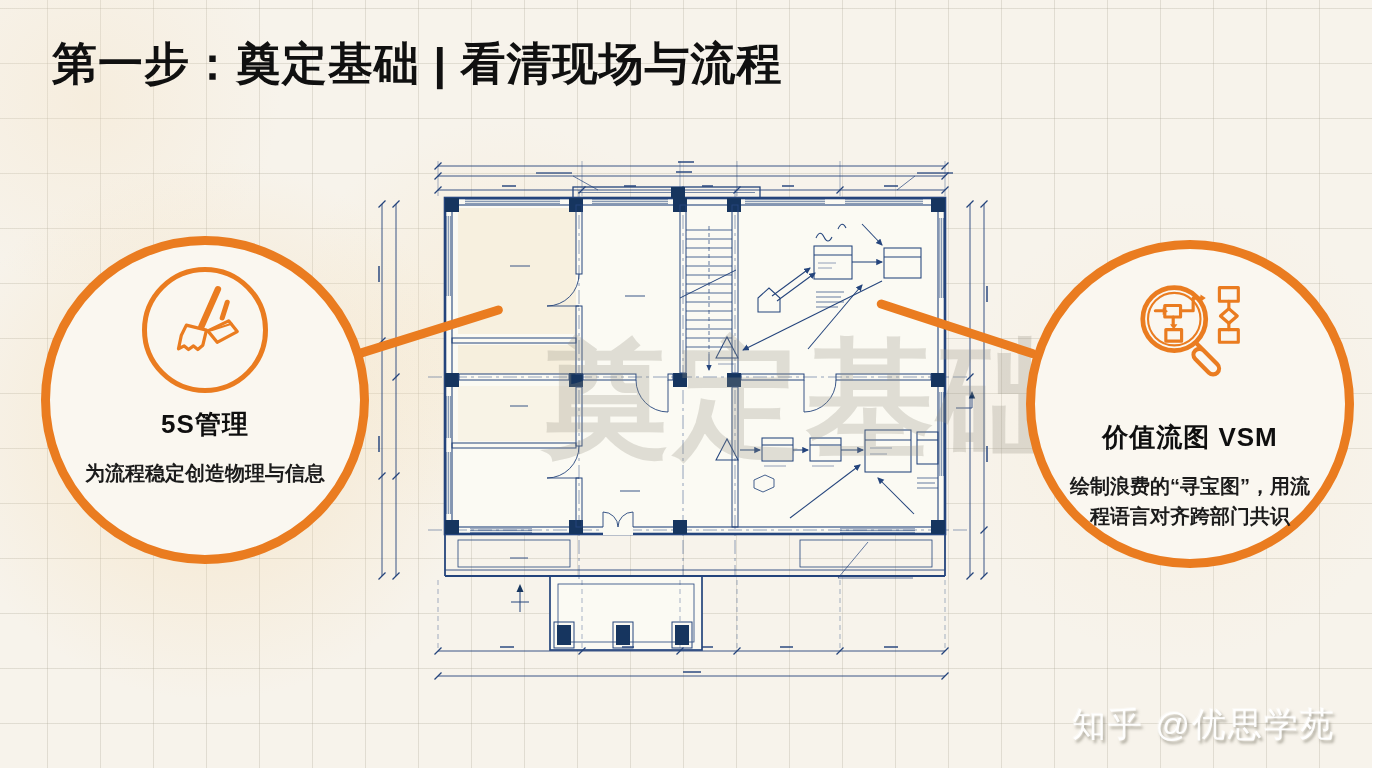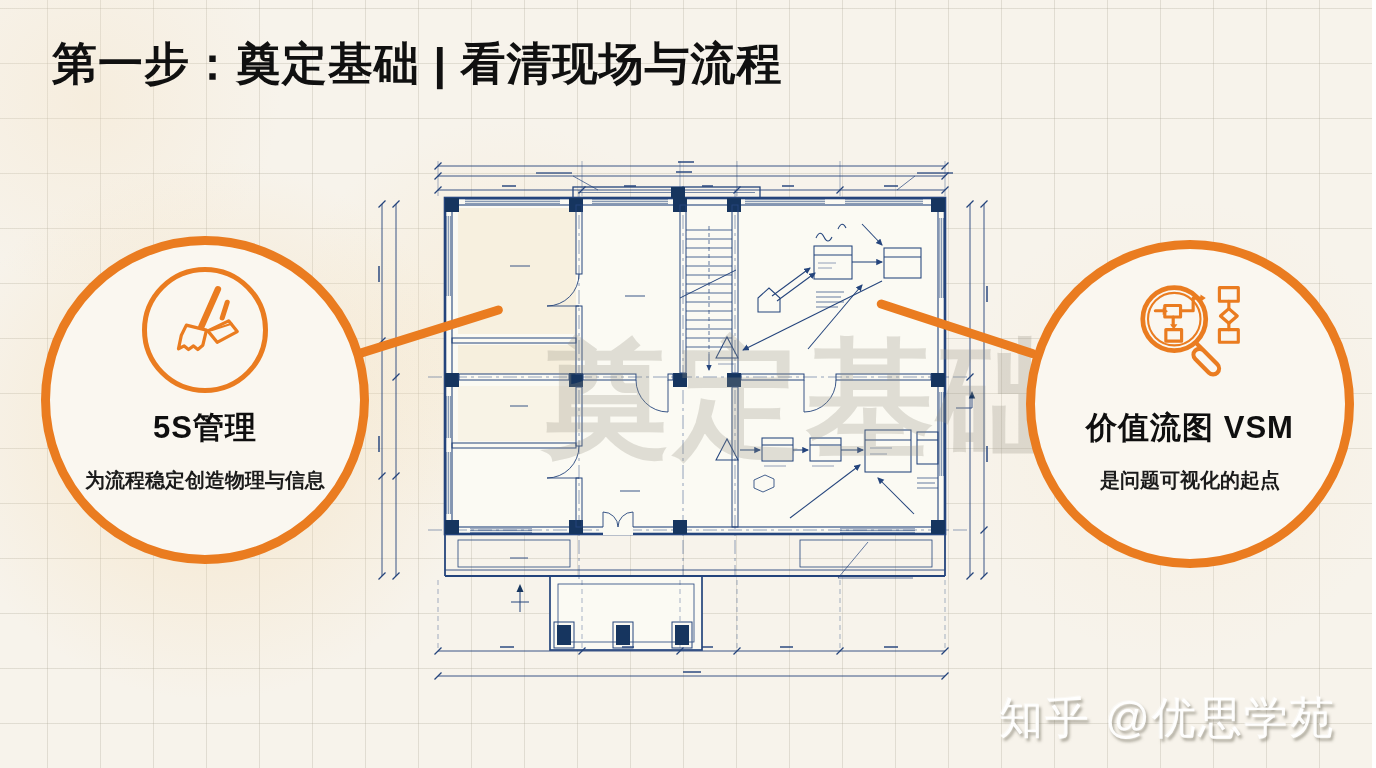--- a/index.html
+++ b/index.html
@@ -27,24 +27,24 @@
   .connector.left{left:350px;top:352px;width:160px;transform:rotate(-17.4deg);}
   .connector.right{left:877px;top:298px;width:168px;transform:rotate(18.2deg);}
   .callout{position:absolute;width:310px;height:310px;border:9px solid #EA7C20;border-radius:50%;
     background:#FAF7F0;z-index:4;display:flex;flex-direction:column;align-items:center;text-align:center;
     box-sizing:content-box;}
   .callout.c5s{left:41px;top:236px;}
   .callout.cvsm{left:1026px;top:240px;}
   .icon-ring{width:116px;height:116px;border:5px solid #EA7C20;border-radius:50%;
     margin-top:22px;display:flex;align-items:center;justify-content:center;}
   .vsm-icon-box{width:126px;height:126px;margin-top:26px;display:flex;align-items:center;justify-content:center;}
-  .card-heading{font-size:31px;font-weight:800;color:#0f0f0f;margin-top:14px;letter-spacing:1px;}
-  .cvsm .card-heading{margin-top:6px;}
+  .card-heading{font-size:26px;font-weight:800;color:#0f0f0f;margin-top:14px;letter-spacing:1px;}
+  .cvsm .card-heading{margin-top:19px;}
   .card-desc{font-size:20px;font-weight:700;color:#1b1b1b;line-height:1.5;margin-top:16px;}
-  .footer-mark{position:absolute;right:36px;bottom:20px;font-size:44px;font-weight:500;
+  .footer-mark{position:absolute;right:36px;bottom:20px;font-size:34px;font-weight:500;
     color:rgba(255,255,255,0.96);letter-spacing:2px;z-index:6;
     text-shadow:2px 3px 3px rgba(110,105,90,0.55), -1px -1px 0 rgba(255,255,255,0.4);}
   svg .ln{stroke:#24447C;fill:none;}
   svg .fl{fill:#16355F;stroke:none;}
 </style>
 </head>
 <body>
 
 <div class="stage">
 
@@ -413,18 +413,19 @@
         <path d="M70,18.5 l5,3.5 l-5,3.5 z" fill="#EA7C20" stroke="none"></path>
         <rect x="88" y="12" width="18" height="13" stroke-width="3"></rect>
         <path d="M97,32 l8,7 l-8,7 l-8,-7 z" stroke-width="3"></path>
         <rect x="88" y="52" width="18" height="12" stroke-width="3"></rect>
         <line x1="97" y1="25" x2="97" y2="32" stroke-width="3"></line>
         <line x1="97" y1="46" x2="97" y2="52" stroke-width="3"></line>
       </svg>
     </div>
     <div class="card-heading">价值流图 VSM</div>
     <div class="card-desc">
-      <div>是问题可视化的起点</div>
+      <div>绘制浪费的“寻宝图”，用流</div>
+      <div>程语言对齐跨部门共识</div>
     </div>
   </div>
 
   <div class="footer-mark">知乎 @优思学苑</div>
 </div>
 
 </body></html>

